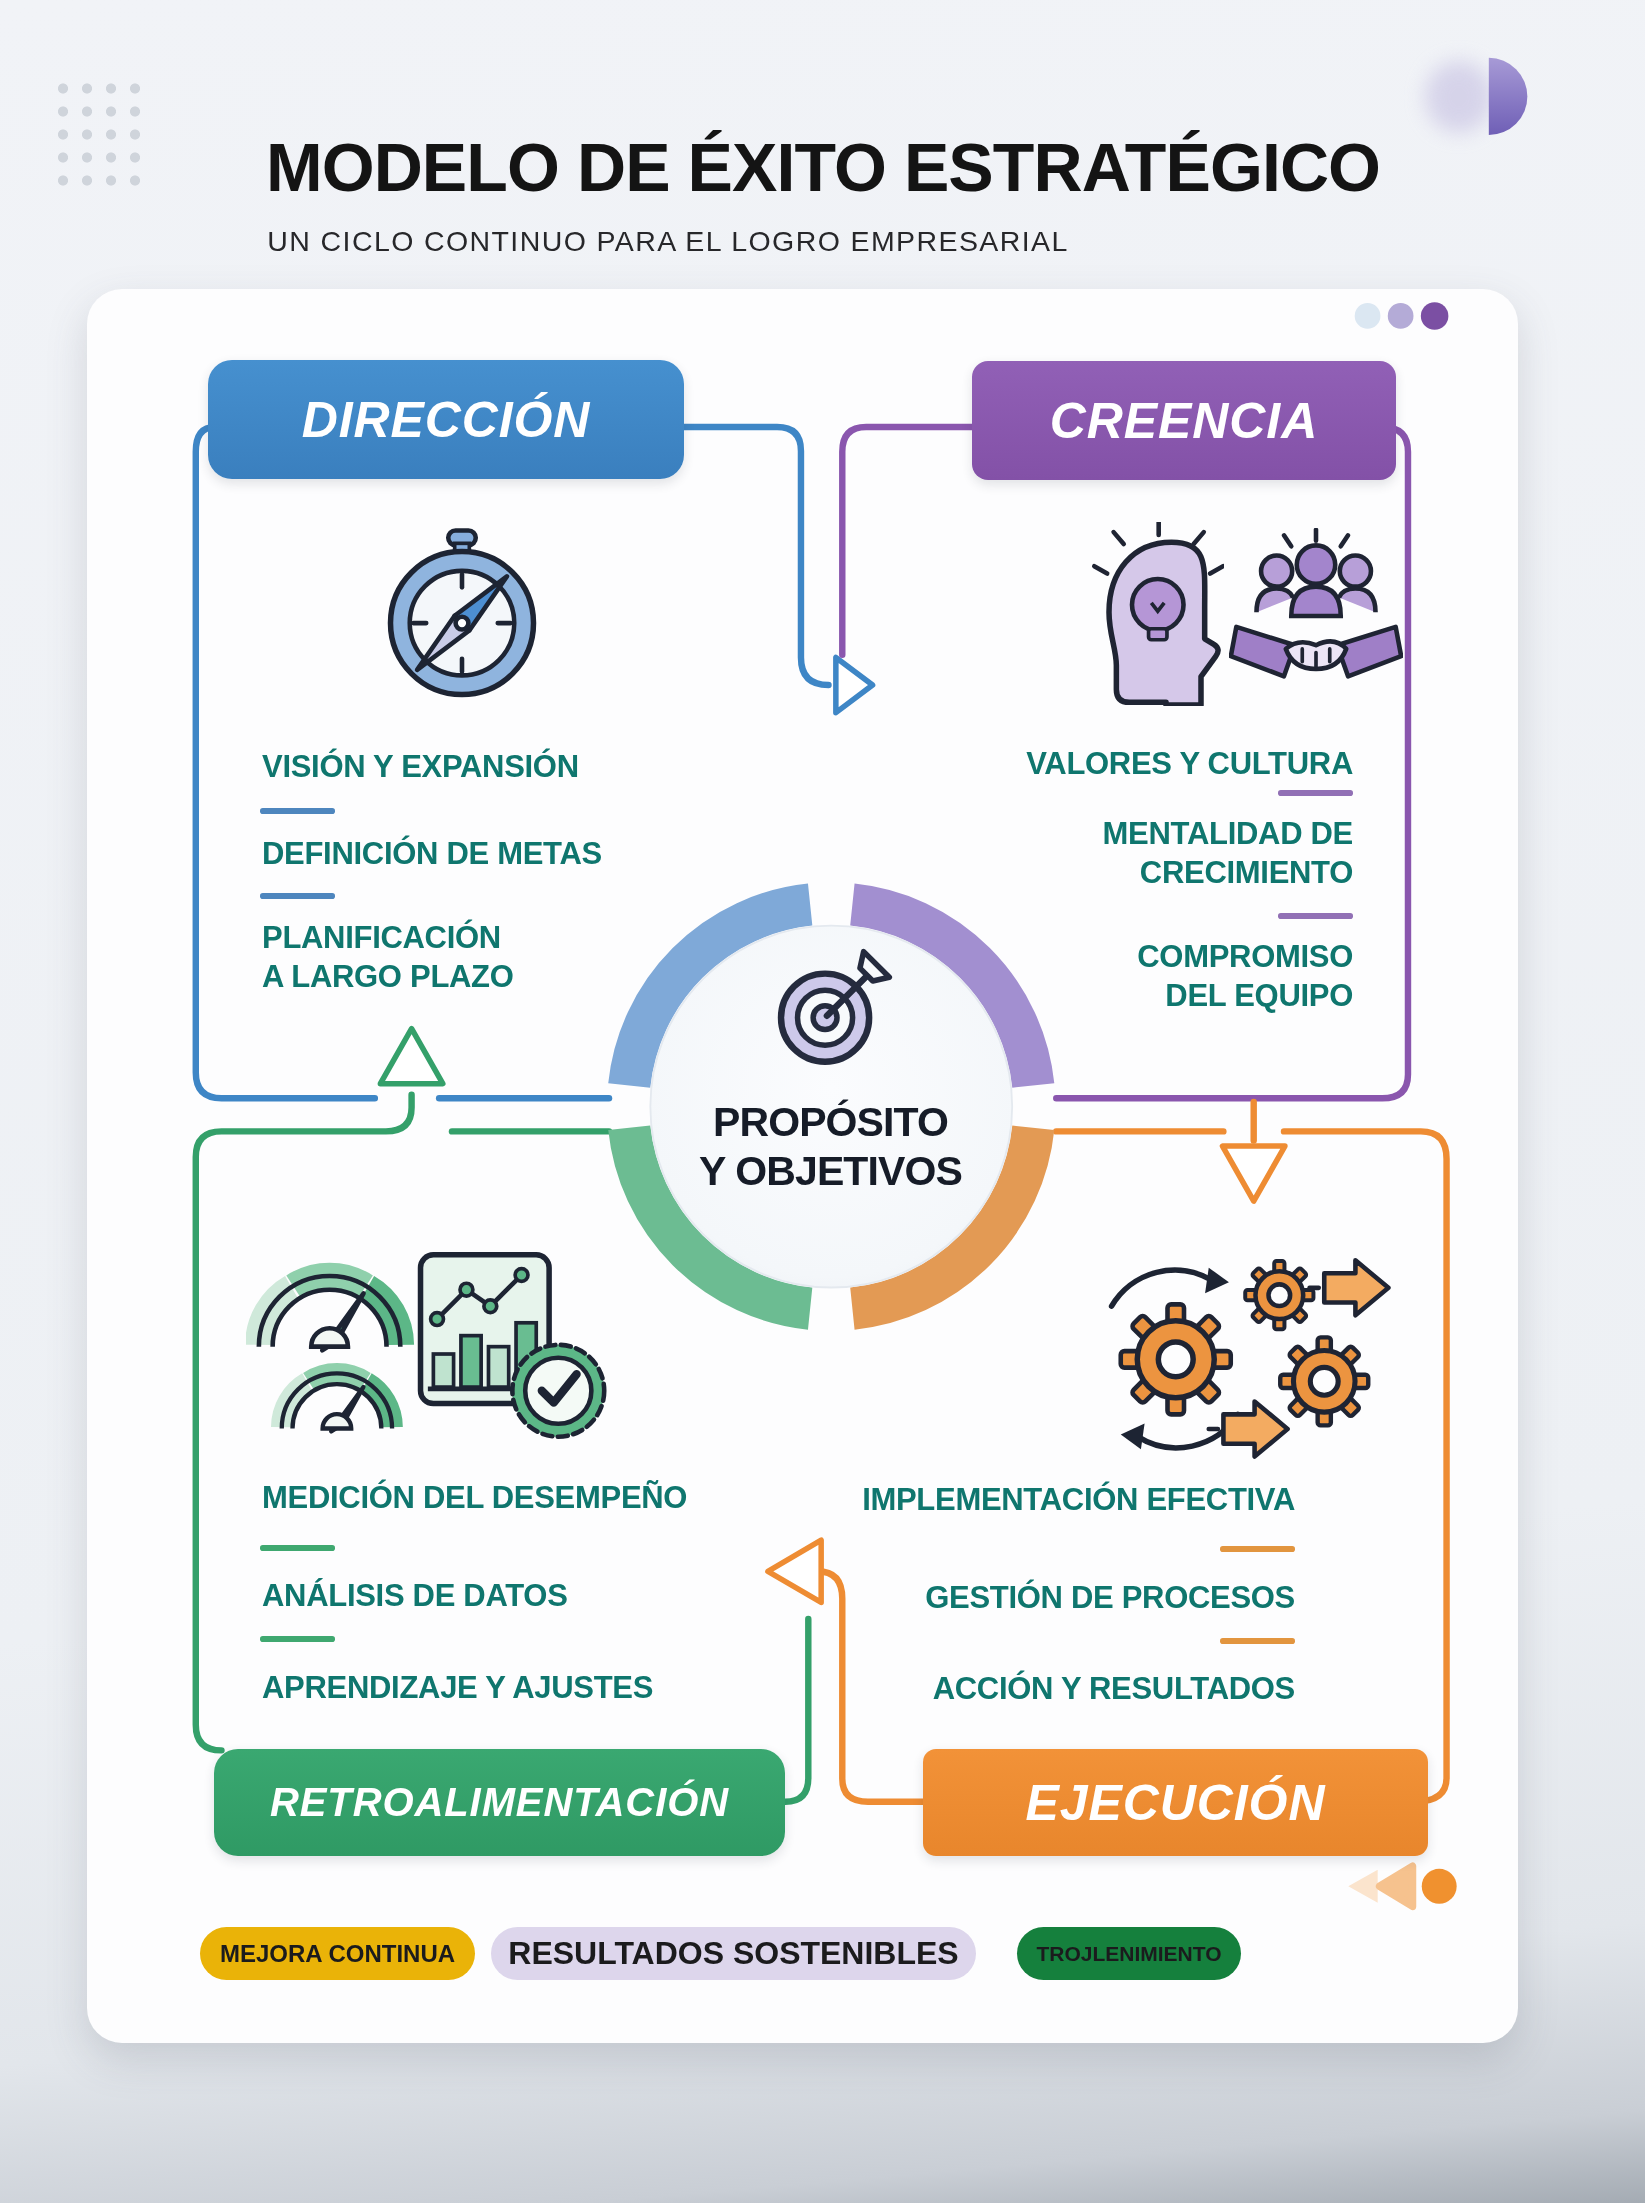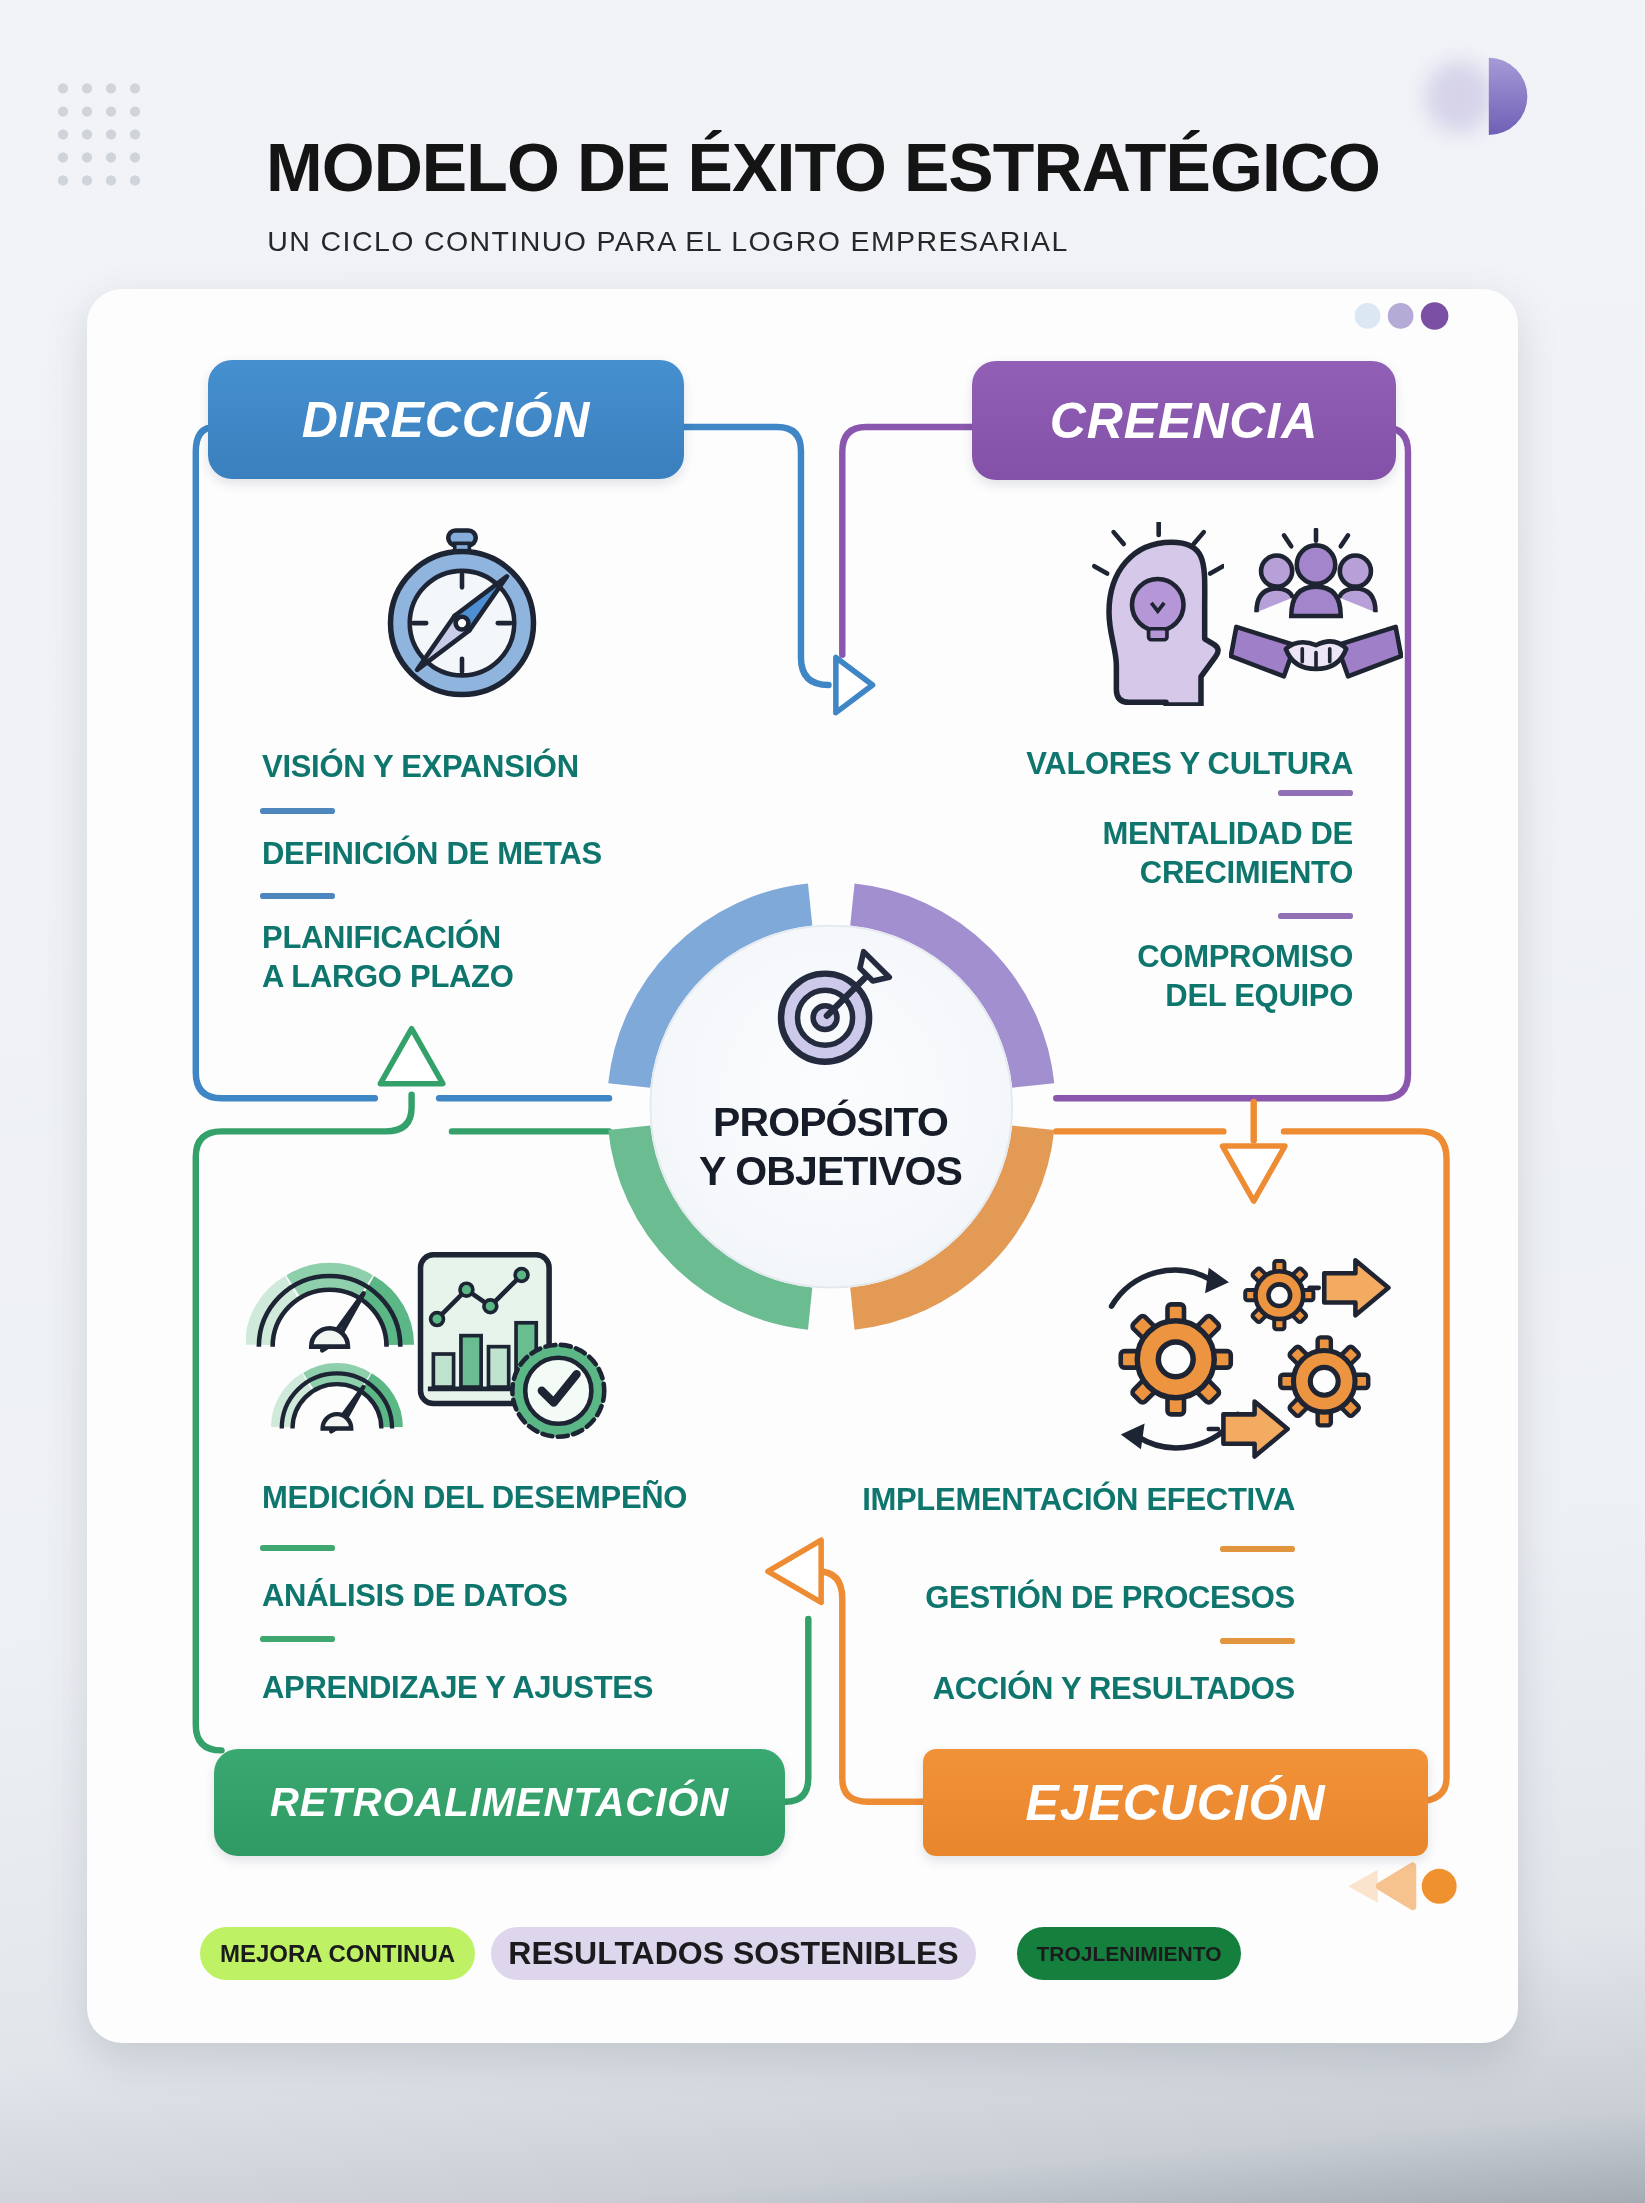--- a/index.html
+++ b/index.html
@@ -35,21 +35,21 @@
   }
   svg.overlay{position:absolute;left:0;top:0;}
   
   .hdr{
     position:absolute;display:flex;align-items:center;justify-content:center;
     color:#fff;font-weight:700;letter-spacing:0.9px;border-radius:24px;
     box-shadow:0 4.6px 11px rgba(30,40,60,.12);
     font-style:italic;
   }
   .hdr-direccion{left:208px;top:360px;width:476px;height:119px;font-size:50px;background:linear-gradient(180deg,#4690cf,#3a7fbe);}
-  .hdr-creencia{left:972px;top:361px;width:424px;height:119px;font-size:50px;background:linear-gradient(180deg,#9160b6,#8351a7);}
+  .hdr-creencia{left:972px;top:361px;width:424px;height:119px;font-size:50px;background:linear-gradient(180deg,#9160b6,#8351a7);border-radius:16px;}
   .hdr-retro{left:214px;top:1749px;width:571px;height:107px;font-size:40px;background:linear-gradient(180deg,#3aa871,#2f9a64);}
   .hdr-ejecucion{left:923px;top:1749px;width:505px;height:107px;font-size:50px;background:linear-gradient(180deg,#f29238,#e8862c);border-radius:13px;}
   
   .q-item{
     position:absolute;font-weight:700;font-size:31px;line-height:39px;
     color:#0f766e;white-space:pre-line;letter-spacing:-0.3px;
   }
   .ralign{text-align:right;width:569px;}
   .u{position:absolute;height:5.5px;width:75px;border-radius:2.8px;}
   .u-blue{background:#4e86be;}
@@ -61,21 +61,21 @@
     position:absolute;left:601px;top:1098px;width:459px;text-align:center;
     font-size:41px;line-height:49px;font-weight:800;color:#161c28;letter-spacing:-0.9px;
   }
   .icon{position:absolute;}
   
   .badge{
     position:absolute;top:1927px;height:53px;border-radius:27px;
     display:flex;align-items:center;justify-content:center;
     font-weight:700;color:#1b1b1d;
   }
-  .badge-1{left:200px;width:275px;font-size:24px;background:#bef264;}
+  .badge-1{left:200px;width:275px;font-size:24px;background:#eab308;}
   .badge-2{left:491px;width:485px;font-size:32px;background:#ddd6ec;}
   .badge-3{left:1017px;width:224px;font-size:21px;background:#15803d;}
 </style>
 </head>
 <body>
 
 <div class="page">
 
   <div class="dotgrid"></div>
   <div class="halfblob"></div>

